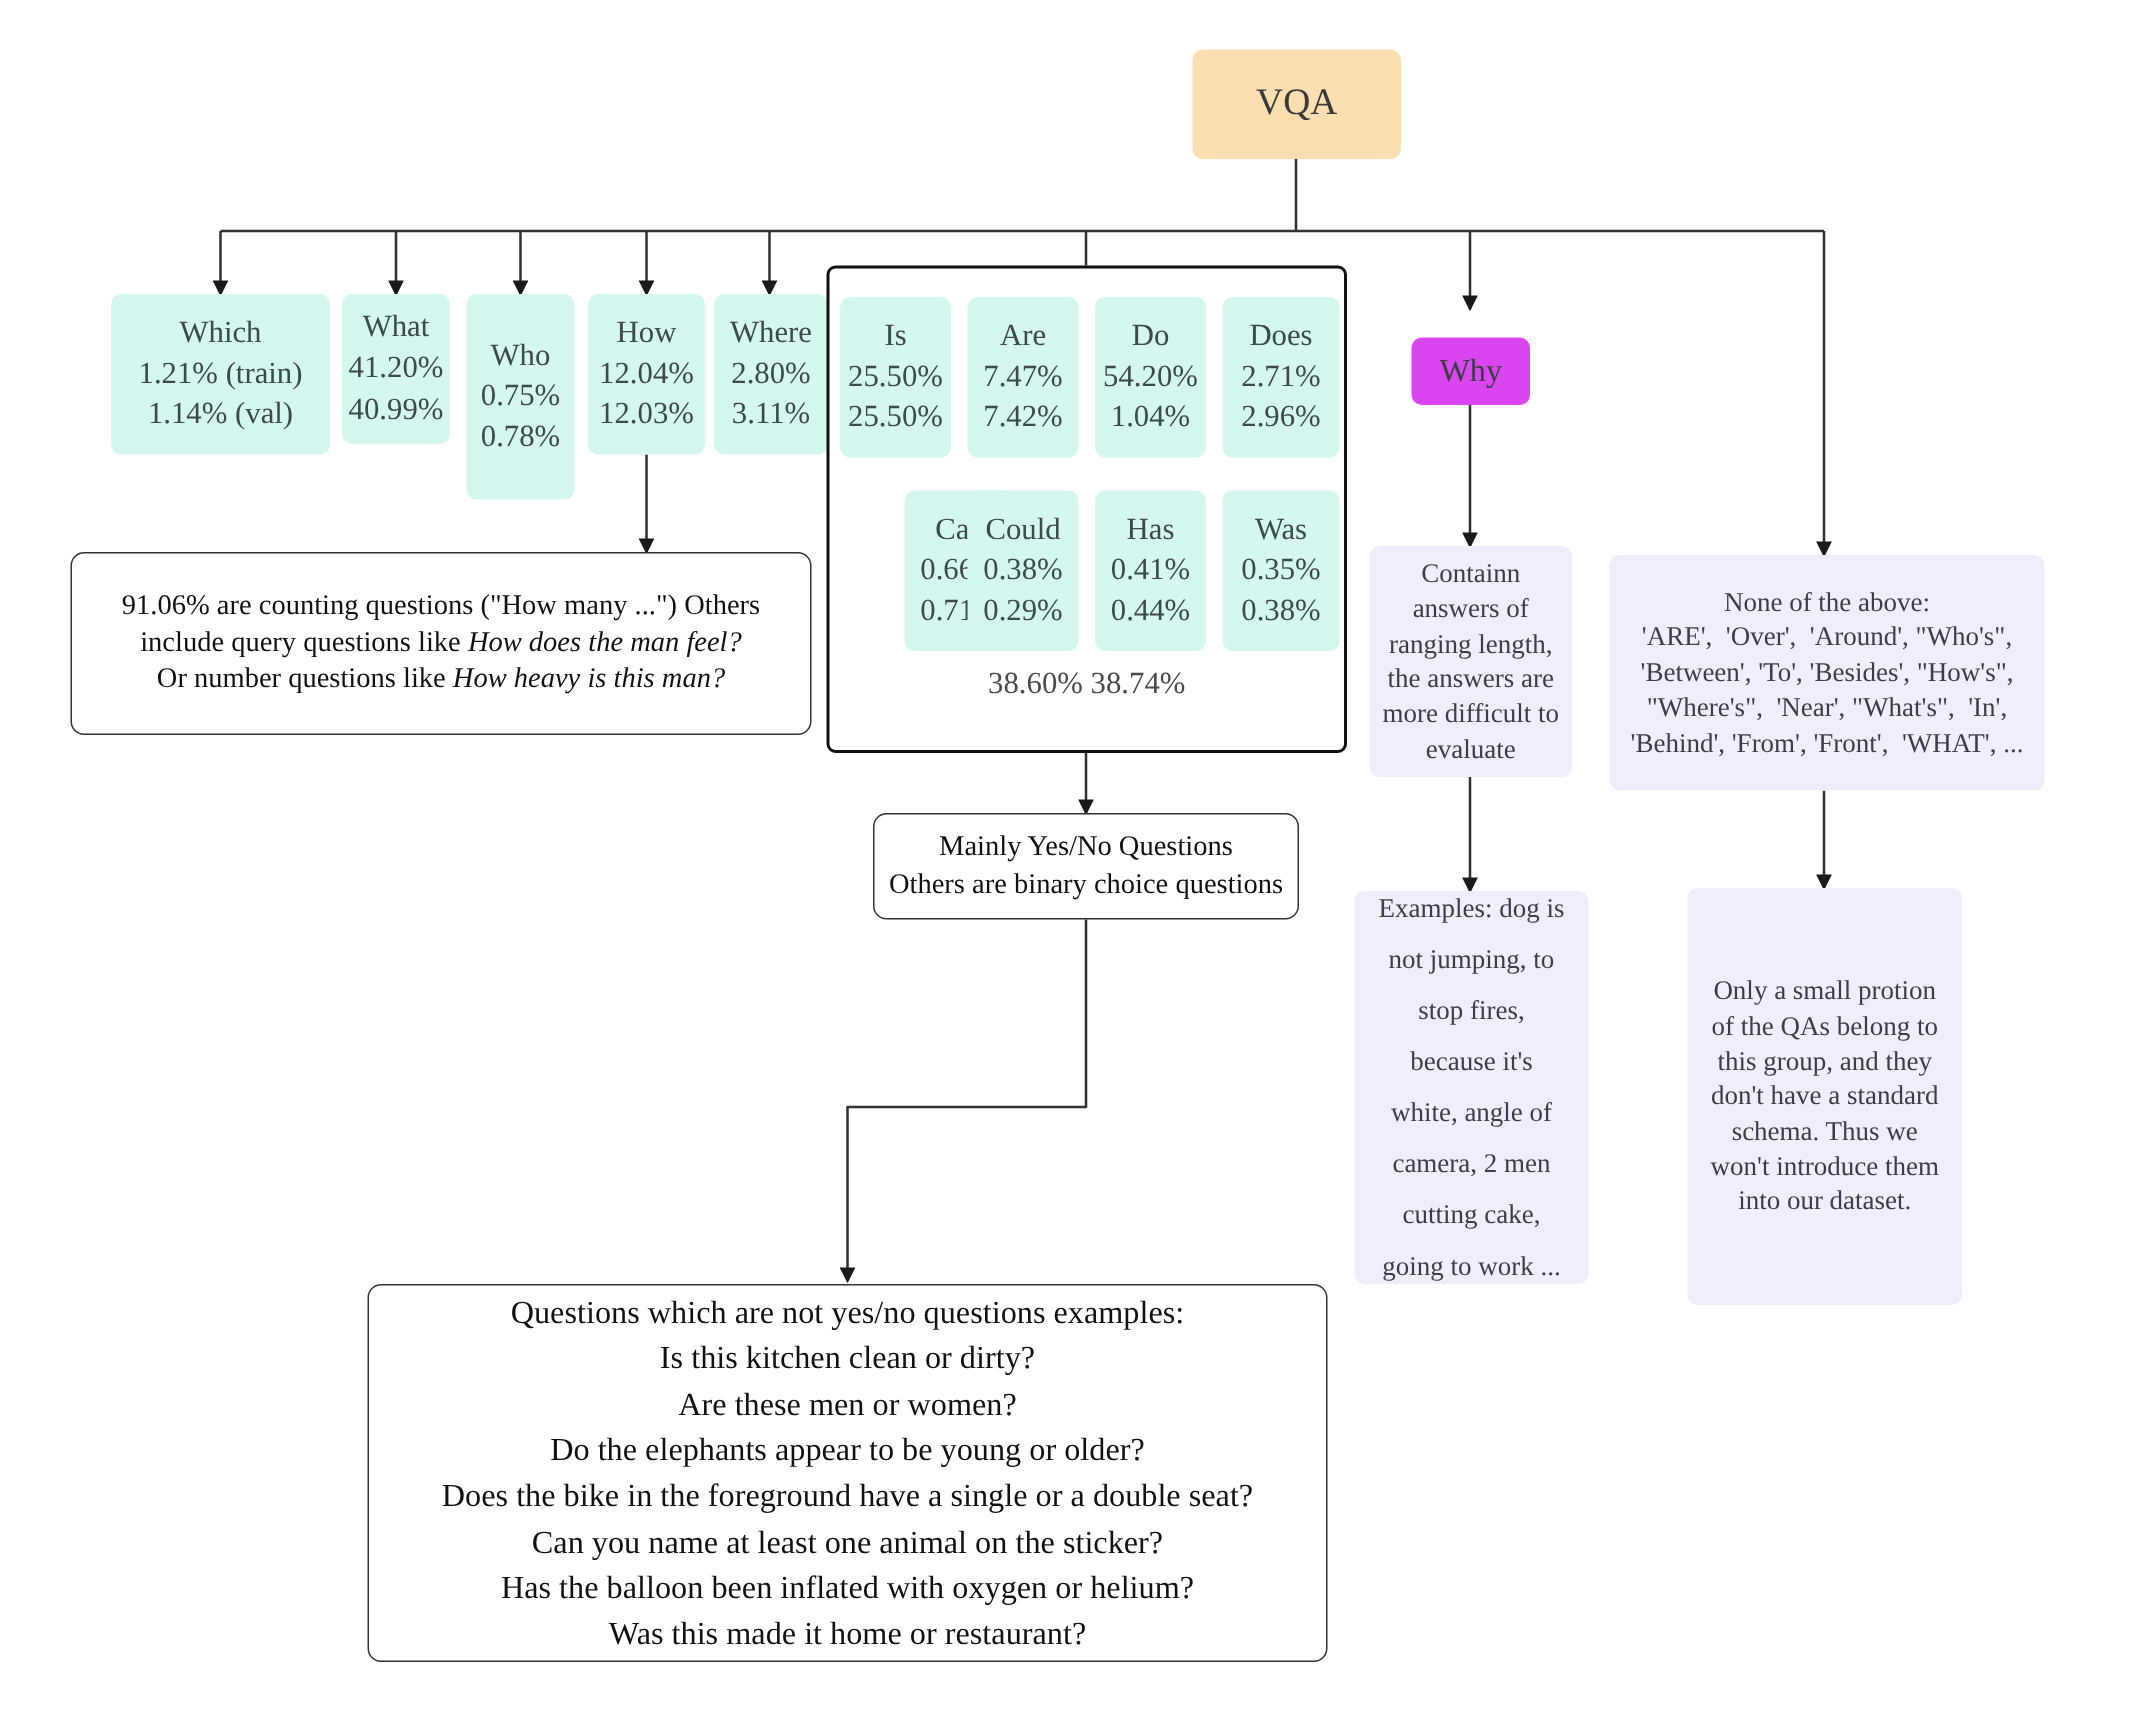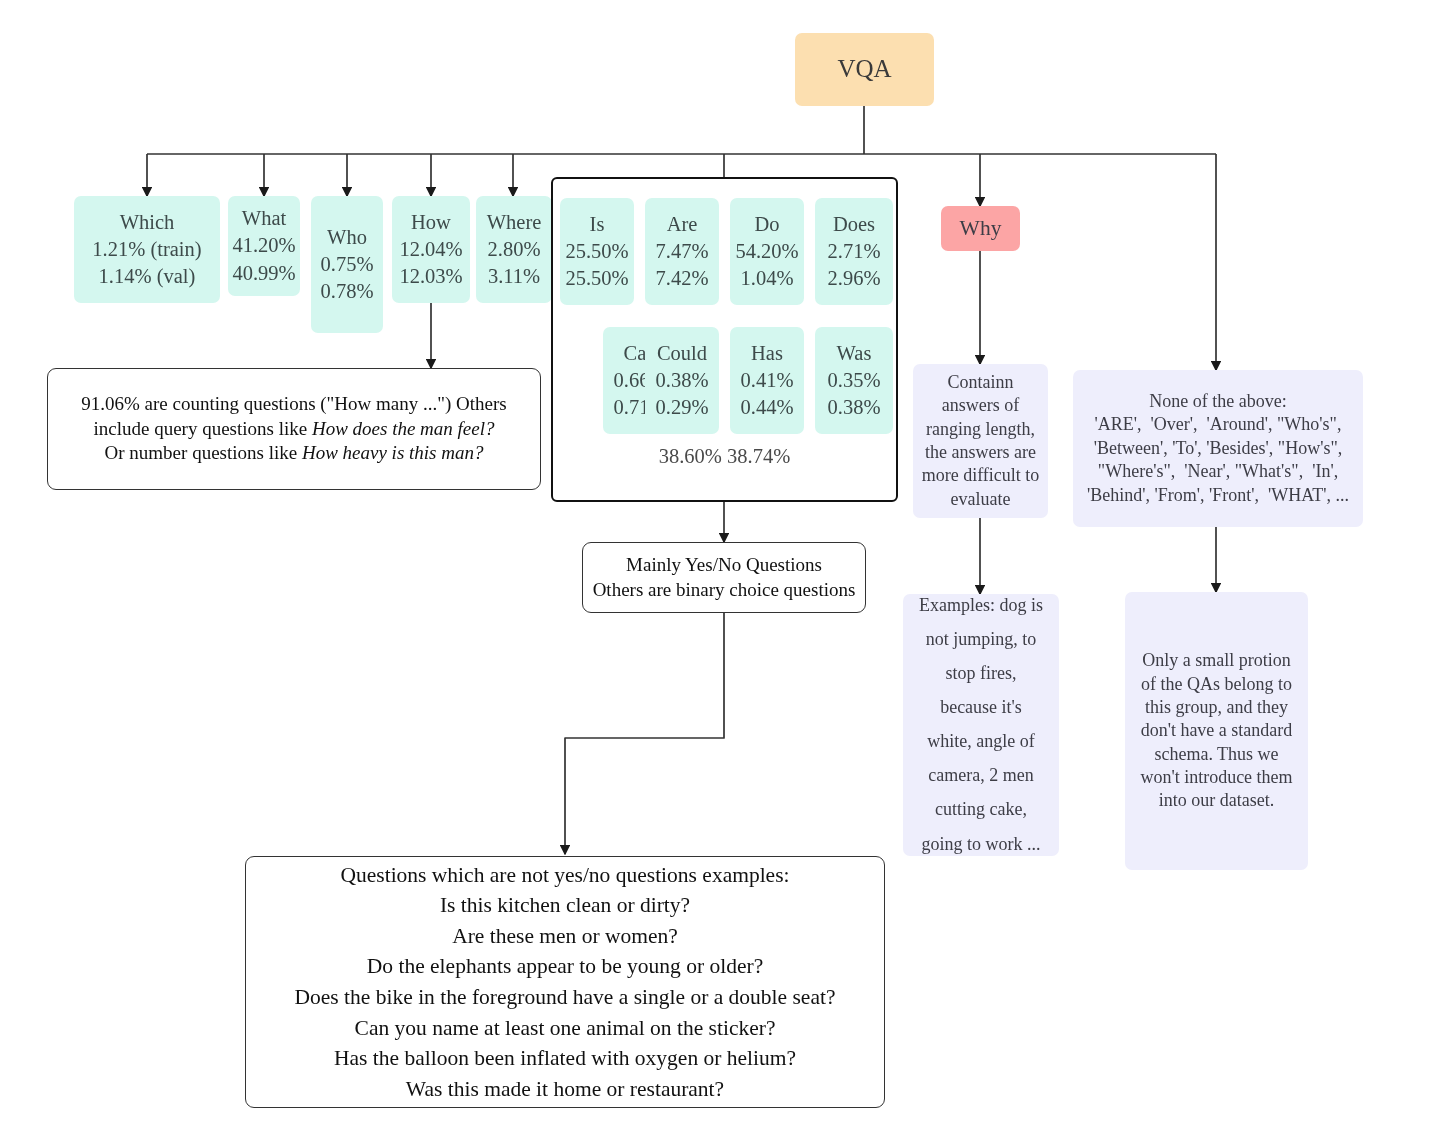--- a/index.html
+++ b/index.html
@@ -39,22 +39,23 @@
     font-size:25px;
     color:#3a3a3a;
   }
   .qword{
     background:#d4f7ef;
     color:#3d4a4a;
     font-size:20.5px;
   }
   .qword .ln{line-height:1.32;}
   .lav{
-    background:#fca5a5;
+    background:#d946ef;
     color:#1a1a1a;
+    margin-top:19px;
   }
   .whybox{
     background:#eeeefc;
     color:#3d3d46;
     font-size:21px;
     border-radius:7px;
   }
   .whitebox{
     background:#ffffff;
     border:1.6px solid #333333;

